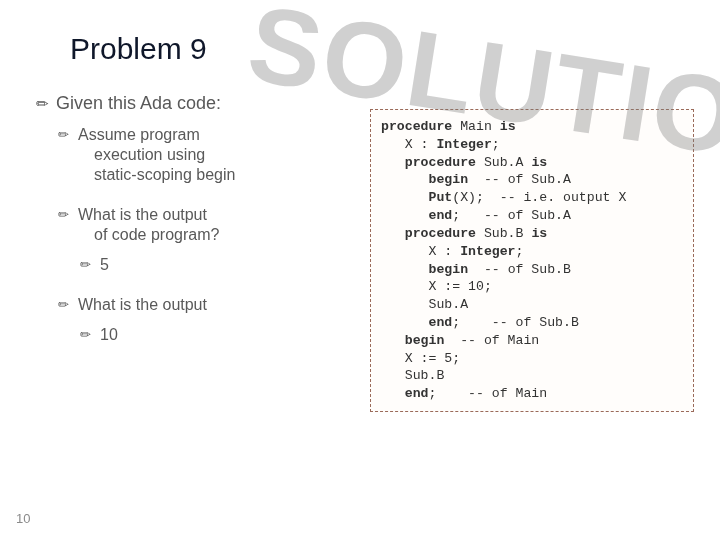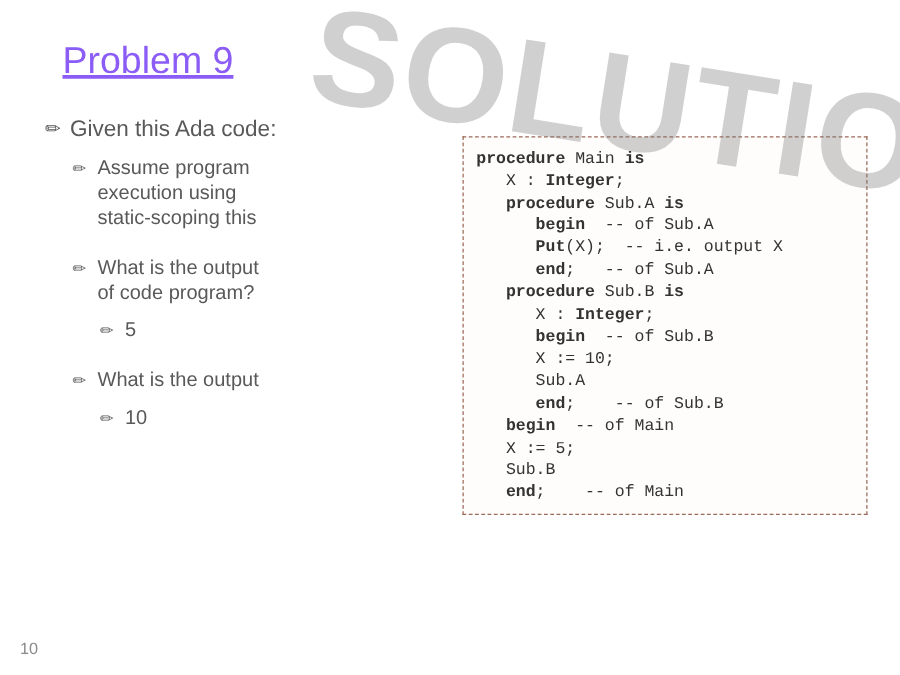--- a/index.html
+++ b/index.html
@@ -26,25 +26,24 @@
     user-select: none;
   }
   .slide {
     position: relative;
     width: 720px;
     height: 540px;
     padding: 18px 26px 18px 36px;
   }
   .title {
     font-size: 30px;
-    color: #8b5cf6;
+    color: #0f172a;
     margin-top: 14px;
     margin-bottom: 26px;
-    margin-left: 14px;
-    text-decoration: underline;
+    margin-left: 34px;
   }
   .columns {
     display: flex;
     gap: 24px;
   }
   .left-col {
     width: 310px;
     font-size: 18px;
     color: #595959;
     line-height: 1.25;
@@ -67,21 +66,21 @@
   .sub {
     font-size: 16px;
     margin-left: 22px;
   }
   .sub .mark { top: 2px; font-size: 13px; }
   .subsub {
     font-size: 16px;
     margin-left: 44px;
   }
   .subsub .mark { top: 2px; font-size: 13px; }
-  .cont { display: block; }
+  .cont { display: block; margin-left: 16px; }
   .spacer { height: 10px; }
   .codebox {
     border: 1px dashed #9a6a5a;
     background: #fffdfb;
     padding: 8px 10px;
     font-family: "Courier New", monospace;
     font-size: 13.2px;
     line-height: 1.35;
     color: #333;
     white-space: pre;
@@ -111,21 +110,21 @@
 
       <div class="bullet">
         <span class="mark">✏</span>
         <span>Given this Ada code:</span>
       </div>
 
       <div class="bullet sub">
         <span class="mark">✏</span>
         <span>Assume</span><span> program</span>
         <span class="cont">execution using</span>
-        <span class="cont">static-scoping this</span>
+        <span class="cont">static-scoping begin</span>
       </div>
 
       <div class="spacer"></div>
 
       <div class="bullet sub">
         <span class="mark">✏</span>
         <span>What</span><span> is the output</span>
         <span class="cont">of code program?</span>
       </div>
       <div class="bullet subsub">

